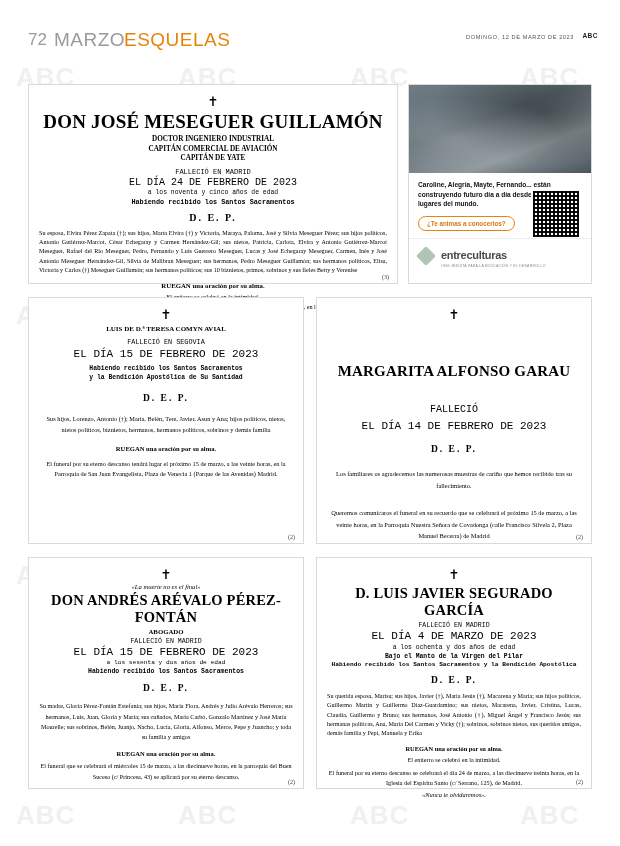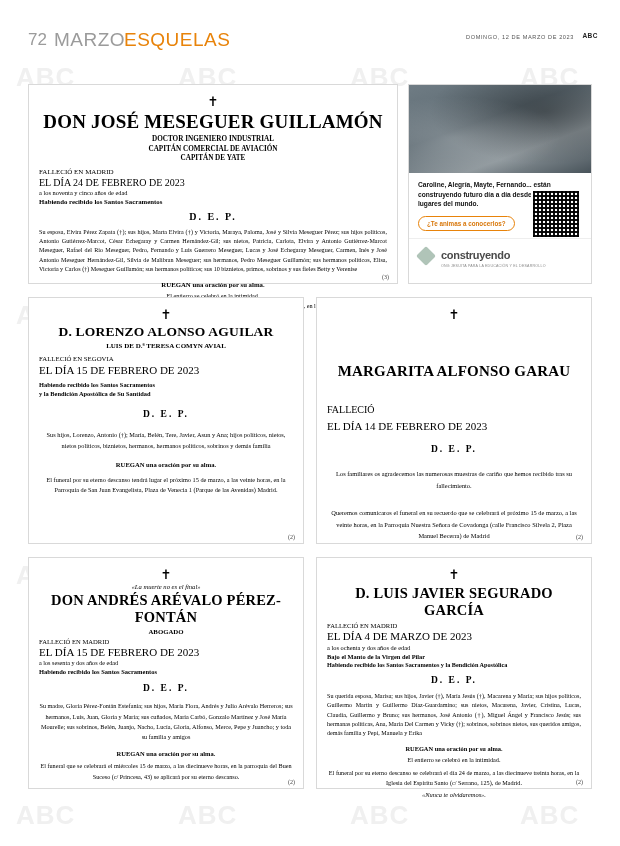--- a/index.html
+++ b/index.html
@@ -22,21 +22,21 @@
   .agenda{font-family:"Liberation Sans", sans-serif;font-size:19px;color:#9b9b9b;position:absolute;left:26px;top:1px;letter-spacing:.5px;}
   .esquelas{font-family:"Liberation Sans", sans-serif;font-size:19px;color:#e8830a;position:absolute;left:96px;top:1px;letter-spacing:.5px;}
   .dateline{position:absolute;right:24px;top:6px;font-family:"Liberation Sans", sans-serif;font-size:5.6px;color:#555;letter-spacing:.6px;}
   .abc{position:absolute;right:0;top:4px;font-family:"Liberation Sans", sans-serif;font-size:6.5px;font-weight:bold;color:#222;letter-spacing:.5px;}
 
   
   .obit{position:absolute;border:1px solid #d9d9d9;background:#fff;box-sizing:border-box;padding:8px 10px 14px;}
   .cross{text-align:center;font-size:13px;line-height:13px;margin:2px 0 4px;color:#000;}
   .name{text-align:center;font-weight:bold;letter-spacing:.2px;line-height:1.05;}
   .sub{text-align:center;font-weight:bold;}
-  .line{}
+  .line{text-align:center;font-family:Liberation Mono, monospace;}
   .dep{text-align:center;font-weight:bold;letter-spacing:2px;}
   .body{text-align:justify;}
   .ruegan{text-align:center;font-weight:bold;}
   .ref{position:absolute;right:8px;bottom:3px;font-size:6px;color:#444;}
 
   
   #obit1{left:28px;top:84px;width:370px;height:200px;}
   #obit1 .name{font-size:19px;margin:1px 0 3px;}
   #obit1 .sub{font-size:7.2px;line-height:1.35;}
   #obit1 .falle{font-size:7px;margin-top:4px;}
@@ -164,28 +164,27 @@
 
   <div id="ad">
     <div class="ad-photo"></div>
     <div class="ad-mid">
       <div class="ad-head">Caroline, Alegría, Mayte, Fernando... están construyendo futuro día a día  desde distintos lugares del mundo.</div>
       <div class="ad-cta">¿Te animas a conocerlos?</div>
     </div>
     <div class="qr"></div>
     <div class="ad-foot">
       <div class="logo-heart"></div>
-      <div class="brand">construyendo</div>
+      <div class="brand">entreculturas</div>
       <div class="brand-sub">ONG JESUITA PARA LA EDUCACIÓN Y EL DESARROLLO</div>
     </div>
   </div>
 
   <div class="obit" id="obit2">
     <div class="cross">✝</div>
-    <div class="name">D. LORENZO ALONSO AGUILAR</div>
     <div class="sub">LUIS DE D.ª TERESA COMYN AVIAL</div>
     <div class="line falle">FALLECIÓ EN SEGOVIA</div>
     <div class="line bigdate">EL DÍA 15 DE FEBRERO DE 2023</div>
     <div class="line sacr" style="white-space:pre-line">Habiendo recibido los Santos Sacramentos
 y la Bendición Apostólica de Su Santidad</div>
     <div class="dep">D. E. P.</div>
     <div class="body">Sus hijos, Lorenzo, Antonio (†); María, Belén, Tere, Javier, Asun y Ana; hijos políticos, nietos, nietos políticos, biznietos, hermanos, hermanos políticos, sobrinos y demás familia</div>
     <div class="ruegan">RUEGAN una oración por su alma.</div>
     <div class="fun">El funeral por su eterno descanso tendrá lugar el próximo 15 de marzo, a las veinte horas, en la Parroquia de San Juan Evangelista, Plaza de Venecia 1 (Parque de las Avenidas) Madrid.</div>
     <div class="ref">(2)</div>

